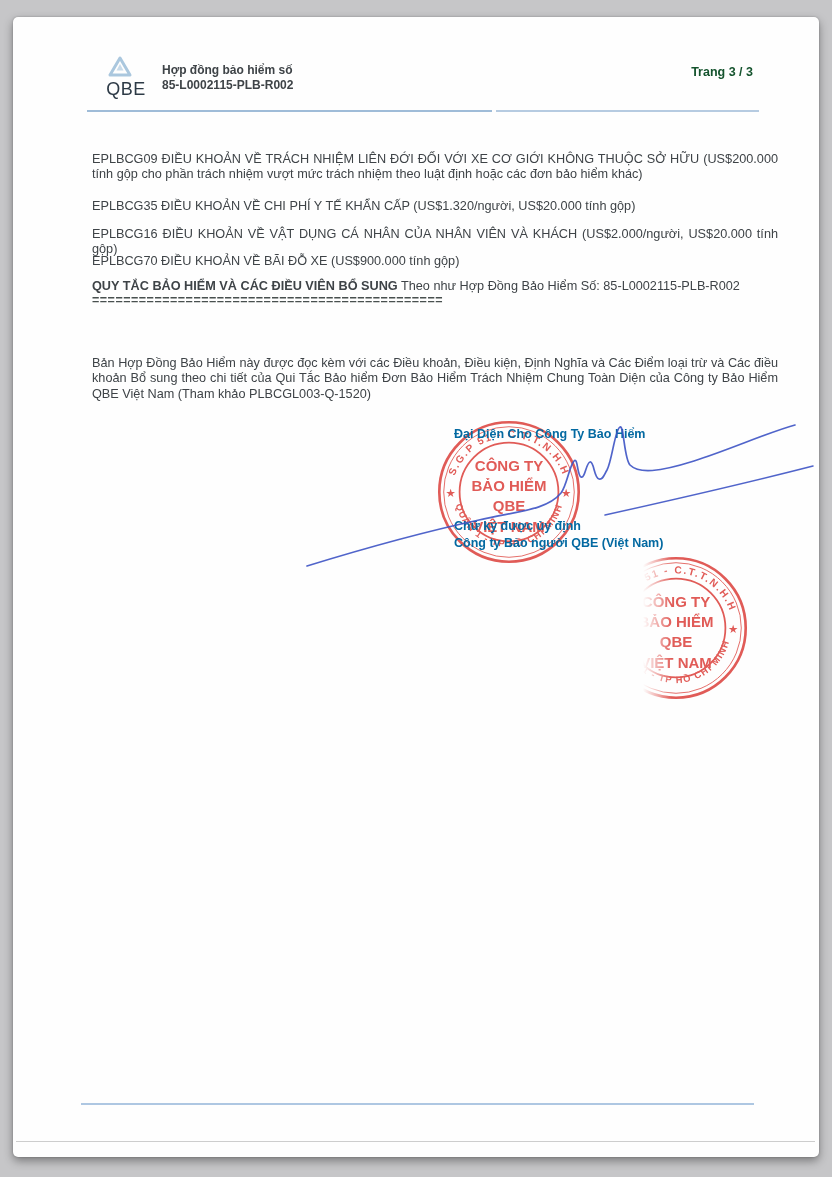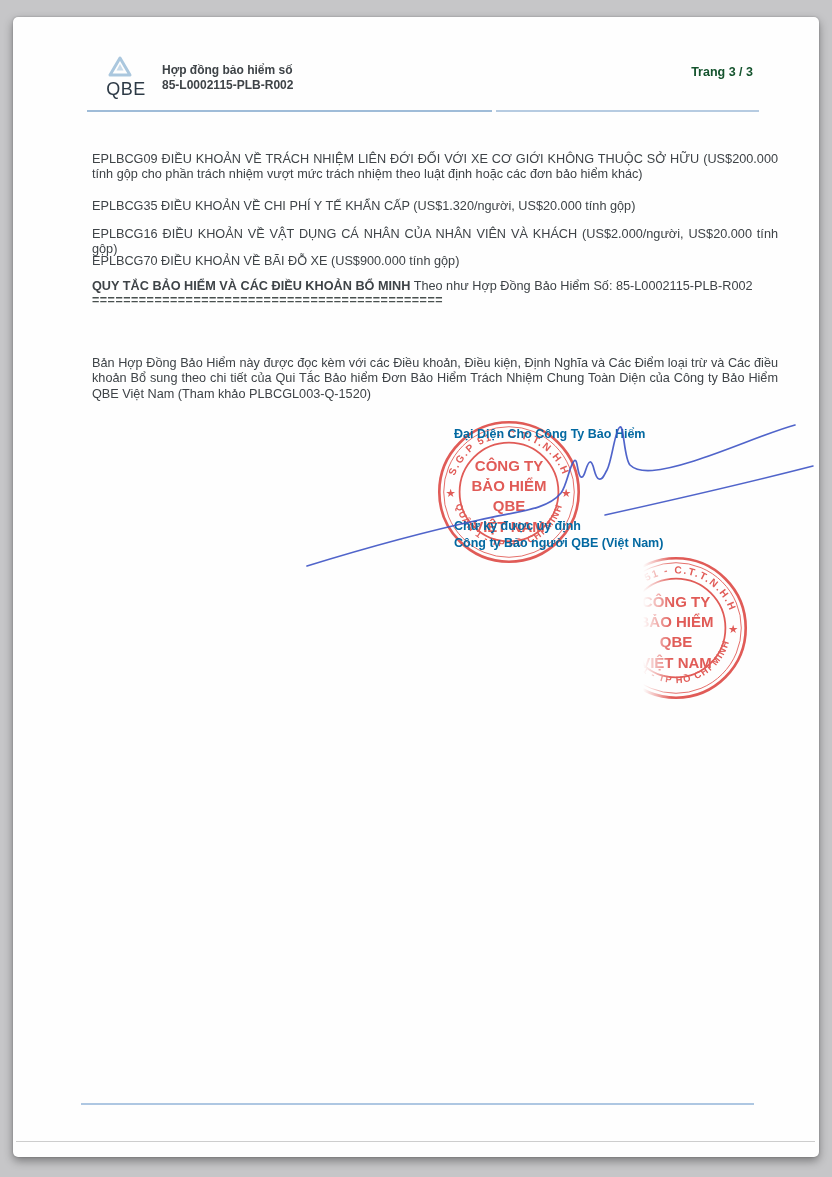--- a/index.html
+++ b/index.html
@@ -49,21 +49,21 @@
 
   <div class="rule" style="left:74px;top:93px;width:405px;background:#9fbcd8"></div>
   <div class="rule" style="left:483px;top:93px;width:263px;background:#b6cbe1"></div>
 
   <p class="clause" style="top:119px">EPLBCG09 ĐIỀU KHOẢN VỀ TRÁCH NHIỆM LIÊN ĐỚI ĐỐI VỚI XE CƠ GIỚI KHÔNG THUỘC SỞ HỮU (US$200.000 tính gộp cho phần trách nhiệm vượt mức trách nhiệm theo luật định hoặc các đơn bảo hiểm khác)</p>
   <p class="clause" style="top:166px">EPLBCG35 ĐIỀU KHOẢN VỀ CHI PHÍ Y TẾ KHẨN CẤP (US$1.320/người, US$20.000 tính gộp)</p>
   <p class="clause" style="top:194px">EPLBCG16 ĐIỀU KHOẢN VỀ VẬT DỤNG CÁ NHÂN CỦA NHÂN VIÊN VÀ KHÁCH (US$2.000/người, US$20.000 tính gộp)</p>
   <p class="clause" style="top:221px">EPLBCG70 ĐIỀU KHOẢN VỀ BÃI ĐỖ XE (US$900.000 tính gộp)</p>
 
   <div class="clause" style="top:246px">
-    <span class="bold">QUY TẮC BẢO HIỂM VÀ CÁC ĐIỀU KHOẢN BỔ MINH</span><span> Theo như Hợp Đồng Bảo Hiểm Số: 85-L0002115-PLB-R002</span>
+    <span class="bold">QUY TẮC BẢO HIỂM VÀ CÁC ĐIỀU VIÊN BỔ SUNG</span><span> Theo như Hợp Đồng Bảo Hiểm Số: 85-L0002115-PLB-R002</span>
     <div class="divider-row">=============================================</div>
   </div>
 
 
   <p class="clause" style="top:323px">Bản Hợp Đồng Bảo Hiểm này được đọc kèm với các Điều khoản, Điều kiện, Định Nghĩa và Các Điểm loại trừ và Các điều khoản Bổ sung theo chi tiết của Qui Tắc Bảo hiểm Đơn Bảo Hiểm Trách Nhiệm Chung Toàn Diện của Công ty Bảo Hiểm QBE Việt Nam (Tham khảo PLBCGL003-Q-1520)</p>
 
   <div class="stamp" style="left:421px;top:400px">
     <svg viewBox="0 0 170 170">
       <defs>
         <path id="arcTop1" d="M 20,88 A 65,65 0 0 1 150,88" fill="none"></path>

